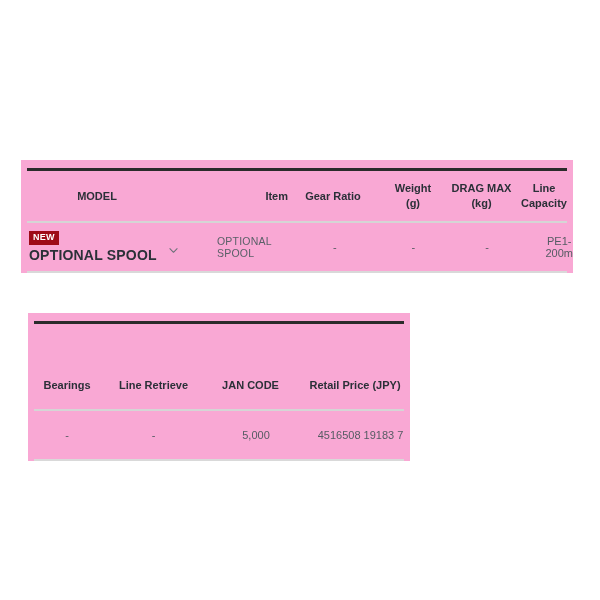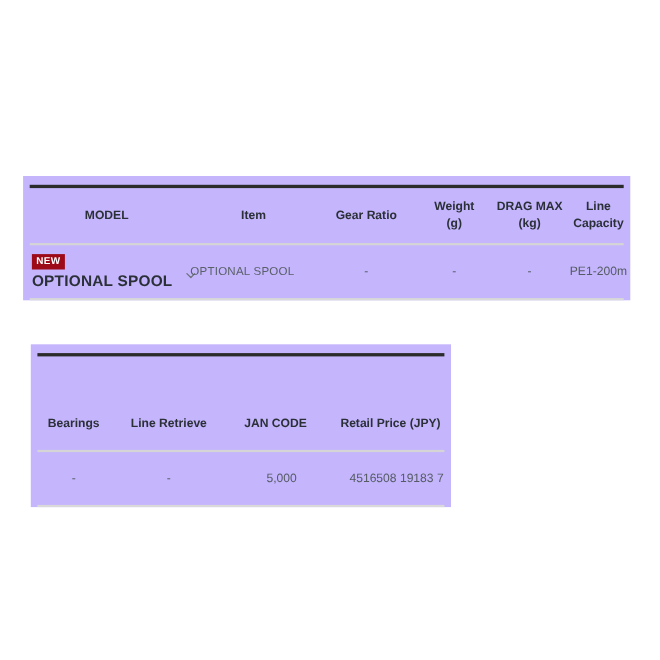--- a/index.html
+++ b/index.html
@@ -30,21 +30,21 @@
     font-size: 27px;
     font-weight: bold;
     letter-spacing: 0.5px;
     color: #2b3038;
     line-height: 1;
   }
 
   
   .spec-table {
     position: absolute;
-    background: #c4b5fd;
+    background: #f9a8d4;
     box-sizing: border-box;
   }
   .spec-table .table-inner {
     position: relative;
     width: 100%;
     box-sizing: border-box;
   }
   .rule-top {
     height: 3px;
     background: #2b2b2b;
@@ -87,24 +87,24 @@
     justify-content: center;
   }
 
   
   #table-lineup {
     left: 21px;
     top: 160px;
     width: 552px;
   }
   #table-lineup .thead { height: 50px; }
-  #table-lineup .trow  { height: 48px; }
+  #table-lineup .trow  { height: 48px; gap: 44px; }
 
   .col-model    { width: 152px; }
-  .col-item     { width: 115px; }
+  .col-item     { width: 115px; text-align: right; }
   .col-gear     { width: 90px;  }
   .col-weight   { width: 70px;  }
   .col-drag     { width: 67px;  }
   .col-linecap  { width: 58px;  flex: 1 1 auto; }
 
   
   .model-cell {
     display: flex;
     align-items: center;
     justify-content: flex-start;

